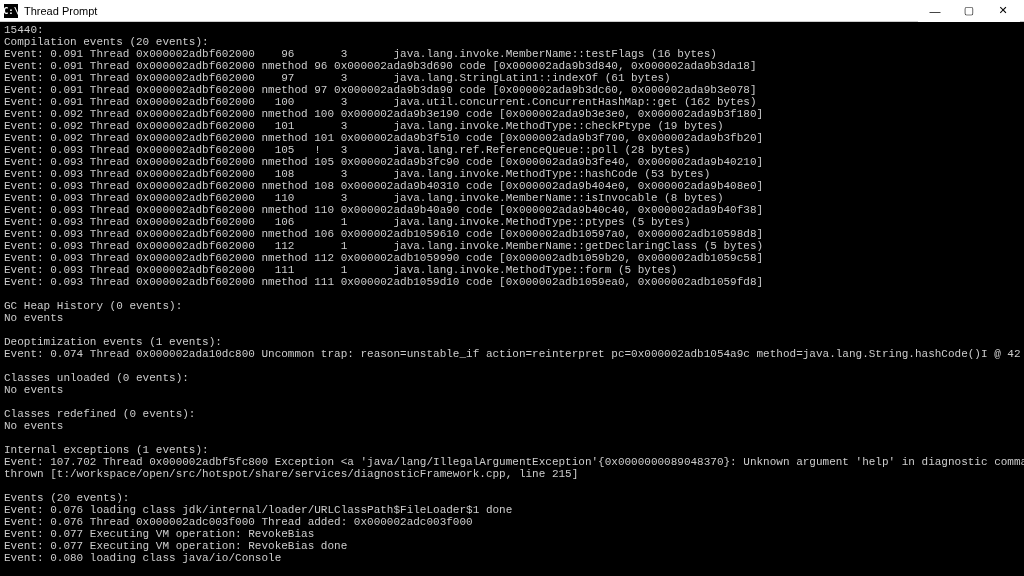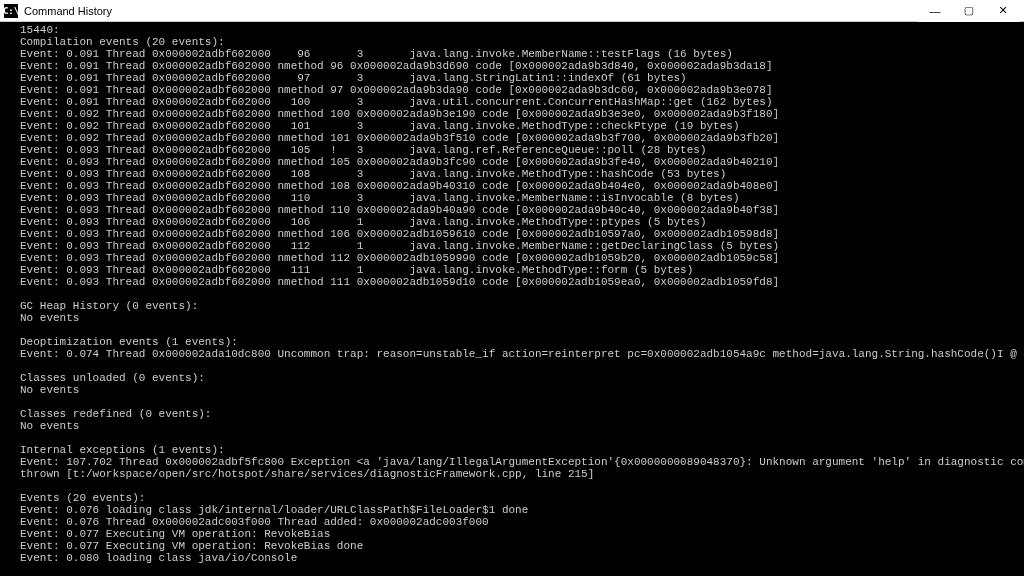--- a/index.html
+++ b/index.html
@@ -50,34 +50,34 @@
       color: #000;
       background: #fff;
       border: none;
       font-family: "Segoe UI Symbol", sans-serif;
       cursor: default;
     }
     .terminal {
       flex: 1 1 auto;
       background: #000;
       color: #ccc;
-      padding: 2px 20px;
+      padding: 2px 4px;
       white-space: pre;
       overflow: hidden;
       line-height: 12px;
       letter-spacing: 0px;
       font-family: Liberation Mono, monospace;
     }
     .marker { white-space: pre; }
   </style>
 </head>
 <body>
 
 <div class="titlebar">
   <span class="icon-box">C:\</span>
-  <span class="title-text">Command History</span>
+  <span class="title-text">Thread Prompt</span>
   <span class="spacer"></span>
   <button class="win-btn">—</button>
   <button class="win-btn">▢</button>
   <button class="win-btn close">✕</button>
 </div>
 
 <div class="terminal" id="terminal"><div class="marker">15440:</div><div class="marker">Compilation events (20 events):</div><div class="marker">Event: 0.091 Thread 0x000002adbf602000    96       3       java.lang.invoke.MemberName::testFlags (16 bytes)</div><div class="marker">Event: 0.091 Thread 0x000002adbf602000 nmethod 96 0x000002ada9b3d690 code [0x000002ada9b3d840, 0x000002ada9b3da18]</div><div class="marker">Event: 0.091 Thread 0x000002adbf602000    97       3       java.lang.StringLatin1::indexOf (61 bytes)</div><div class="marker">Event: 0.091 Thread 0x000002adbf602000 nmethod 97 0x000002ada9b3da90 code [0x000002ada9b3dc60, 0x000002ada9b3e078]</div><div class="marker">Event: 0.091 Thread 0x000002adbf602000   100       3       java.util.concurrent.ConcurrentHashMap::get (162 bytes)</div><div class="marker">Event: 0.092 Thread 0x000002adbf602000 nmethod 100 0x000002ada9b3e190 code [0x000002ada9b3e3e0, 0x000002ada9b3f180]</div><div class="marker">Event: 0.092 Thread 0x000002adbf602000   101       3       java.lang.invoke.MethodType::checkPtype (19 bytes)</div><div class="marker">Event: 0.092 Thread 0x000002adbf602000 nmethod 101 0x000002ada9b3f510 code [0x000002ada9b3f700, 0x000002ada9b3fb20]</div><div class="marker">Event: 0.093 Thread 0x000002adbf602000   105   !   3       java.lang.ref.ReferenceQueue::poll (28 bytes)</div><div class="marker">Event: 0.093 Thread 0x000002adbf602000 nmethod 105 0x000002ada9b3fc90 code [0x000002ada9b3fe40, 0x000002ada9b40210]</div><div class="marker">Event: 0.093 Thread 0x000002adbf602000   108       3       java.lang.invoke.MethodType::hashCode (53 bytes)</div><div class="marker">Event: 0.093 Thread 0x000002adbf602000 nmethod 108 0x000002ada9b40310 code [0x000002ada9b404e0, 0x000002ada9b408e0]</div><div class="marker">Event: 0.093 Thread 0x000002adbf602000   110       3       java.lang.invoke.MemberName::isInvocable (8 bytes)</div><div class="marker">Event: 0.093 Thread 0x000002adbf602000 nmethod 110 0x000002ada9b40a90 code [0x000002ada9b40c40, 0x000002ada9b40f38]</div><div class="marker">Event: 0.093 Thread 0x000002adbf602000   106       1       java.lang.invoke.MethodType::ptypes (5 bytes)</div><div class="marker">Event: 0.093 Thread 0x000002adbf602000 nmethod 106 0x000002adb1059610 code [0x000002adb10597a0, 0x000002adb10598d8]</div><div class="marker">Event: 0.093 Thread 0x000002adbf602000   112       1       java.lang.invoke.MemberName::getDeclaringClass (5 bytes)</div><div class="marker">Event: 0.093 Thread 0x000002adbf602000 nmethod 112 0x000002adb1059990 code [0x000002adb1059b20, 0x000002adb1059c58]</div><div class="marker">Event: 0.093 Thread 0x000002adbf602000   111       1       java.lang.invoke.MethodType::form (5 bytes)</div><div class="marker">Event: 0.093 Thread 0x000002adbf602000 nmethod 111 0x000002adb1059d10 code [0x000002adb1059ea0, 0x000002adb1059fd8]</div><div class="marker">&nbsp;</div><div class="marker">GC Heap History (0 events):</div><div class="marker">No events</div><div class="marker">&nbsp;</div><div class="marker">Deoptimization events (1 events):</div><div class="marker">Event: 0.074 Thread 0x000002ada10dc800 Uncommon trap: reason=unstable_if action=reinterpret pc=0x000002adb1054a9c method=java.lang.String.hashCode()I @ 42 c2</div><div class="marker">&nbsp;</div><div class="marker">Classes unloaded (0 events):</div><div class="marker">No events</div><div class="marker">&nbsp;</div><div class="marker">Classes redefined (0 events):</div><div class="marker">No events</div><div class="marker">&nbsp;</div><div class="marker">Internal exceptions (1 events):</div><div class="marker">Event: 107.702 Thread 0x000002adbf5fc800 Exception &lt;a 'java/lang/IllegalArgumentException'{0x0000000089048370}: Unknown argument 'help' in diagnostic command.&gt; (0x0000000089048370)</div><div class="marker">thrown [t:/workspace/open/src/hotspot/share/services/diagnosticFramework.cpp, line 215]</div><div class="marker">&nbsp;</div><div class="marker">Events (20 events):</div><div class="marker">Event: 0.076 loading class jdk/internal/loader/URLClassPath$FileLoader$1 done</div><div class="marker">Event: 0.076 Thread 0x000002adc003f000 Thread added: 0x000002adc003f000</div><div class="marker">Event: 0.077 Executing VM operation: RevokeBias</div><div class="marker">Event: 0.077 Executing VM operation: RevokeBias done</div><div class="marker">Event: 0.080 loading class java/io/Console</div></div>
 
 </body></html>

